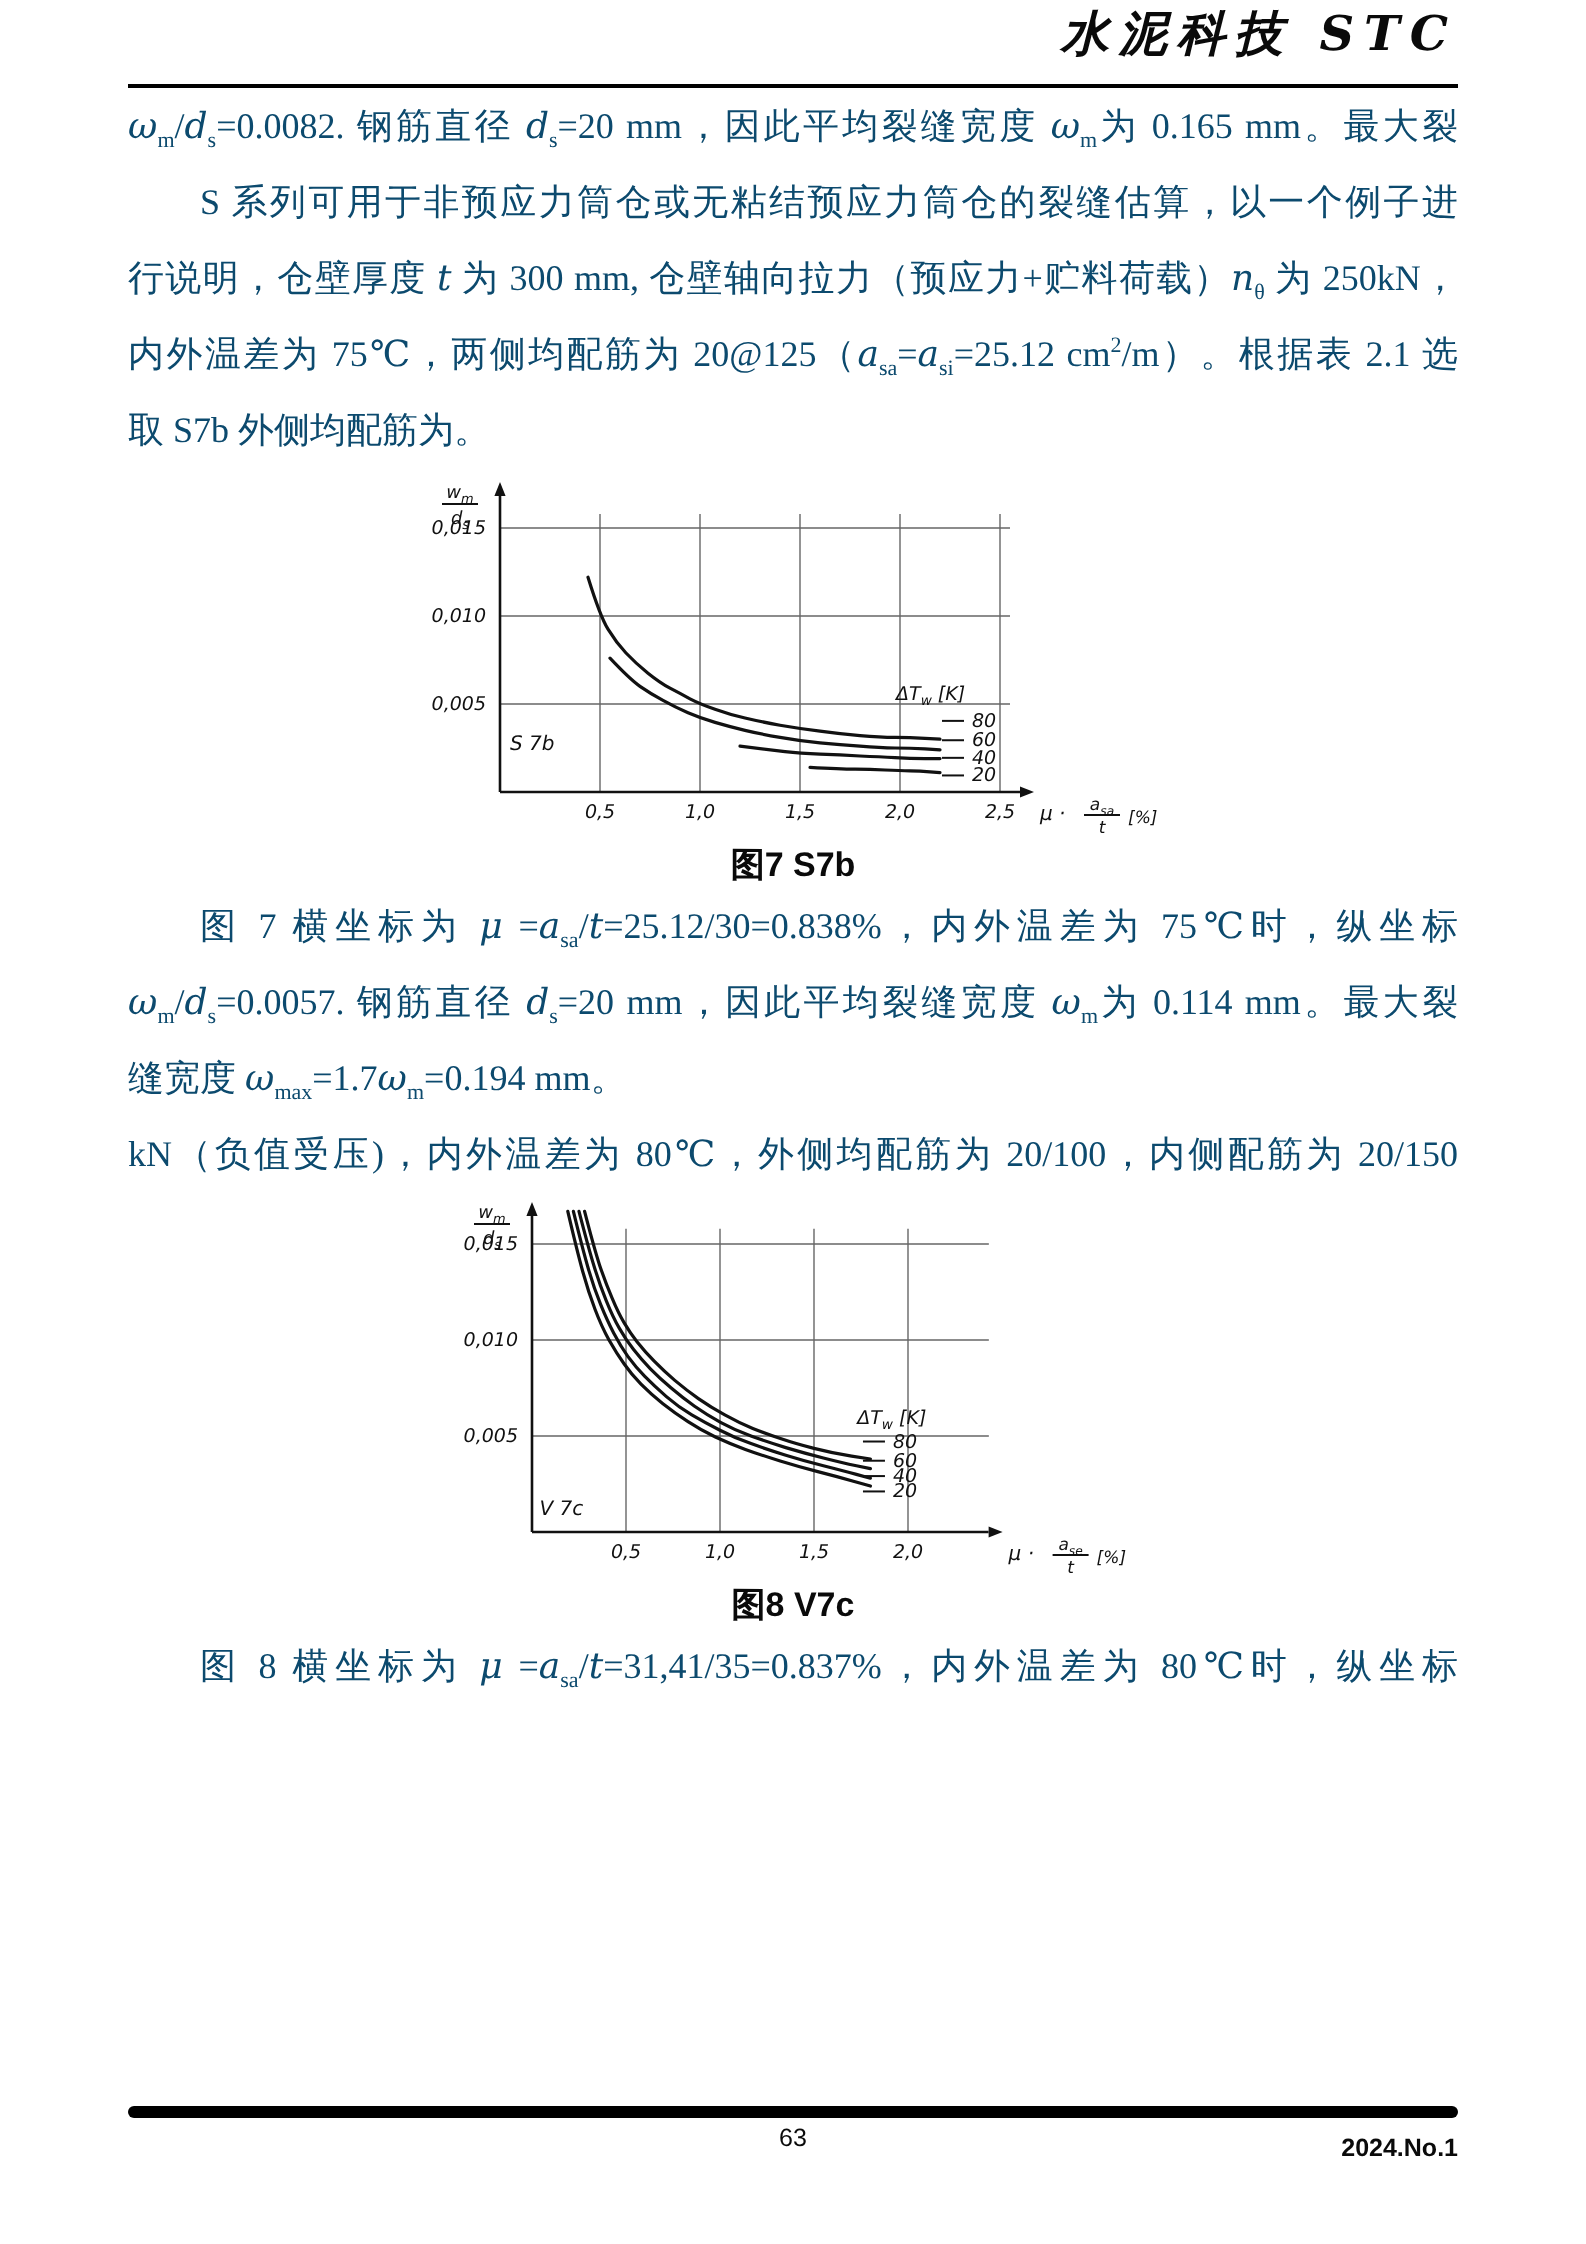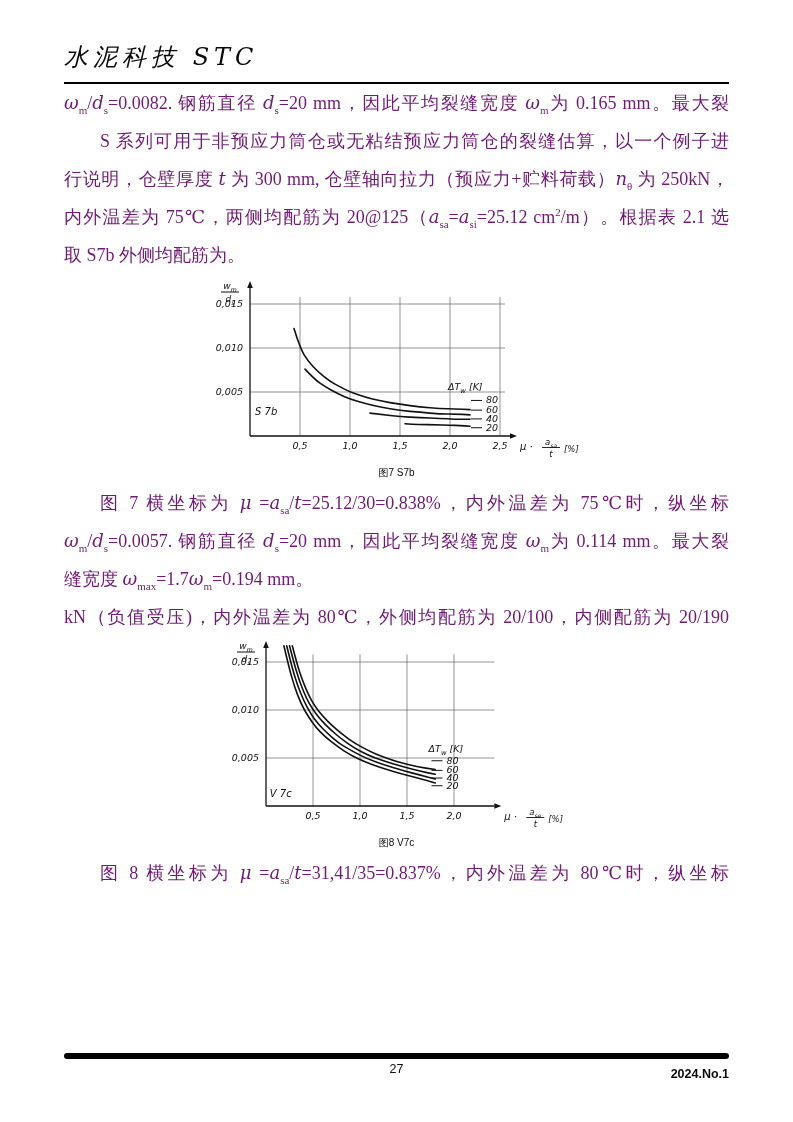--- a/index.html
+++ b/index.html
@@ -1,36 +1,36 @@
 <!DOCTYPE html>
 <html><head>
 <meta charset="utf-8">
 <style>
   html,body{margin:0;padding:0;background:#e8e8e8;}
   .page{position:relative;width:793px;height:1122px;margin:0 auto;background:#ffffff;
         font-family:"Liberation Serif","DejaVu Serif",serif;color:#111;overflow:hidden;}
   .content{position:absolute;left:64px;right:64px;top:0;}
-  .header-title{margin-top:40px;text-align:left;font-size:24px;line-height:34px;
-        font-weight:normal;font-style:italic;letter-spacing:5px;
+  .header-title{text-align:right;font-size:24px;line-height:34px;
+        font-weight:bold;font-style:italic;letter-spacing:5px;
         font-family:"DejaVu Serif",serif;color:#0a0a0a;}
   .header-rule{border-bottom:2.5px solid #000;margin-top:8px;}
   .body-text{margin-top:0;}
-  .line{height:38px;line-height:38px;font-size:18px;color:#701a75;
+  .line{height:38px;line-height:38px;font-size:18px;color:#0c4a6e;
         text-align:justify;text-align-last:justify;}
   .line.short{text-align-last:left;}
   .line.indent{text-indent:36px;}
   .line sub{font-size:11px;line-height:0;}
   .line sup{font-size:11px;line-height:0;}
   .line i{font-family:"DejaVu Serif",serif;}
   .figure{text-align:center;}
   .figure.fig1{margin-top:4px;}
   .figure.fig2{margin-top:2px;}
   .figure svg{display:inline-block;vertical-align:top;}
-  .caption{font-family:"Liberation Sans","DejaVu Sans",sans-serif;font-weight:normal;
-        font-size:10px;line-height:22px;color:#0a0a0a;}
+  .caption{font-family:"Liberation Sans","DejaVu Sans",sans-serif;font-weight:bold;
+        font-size:17px;line-height:22px;color:#0a0a0a;}
   .footer-bar{position:absolute;left:64px;right:64px;top:1053px;height:6px;
         background:#000;border-radius:3px;}
   .footer-row{position:absolute;left:64px;right:64px;top:1062px;height:20px;
         font-family:"Liberation Sans","DejaVu Sans",sans-serif;font-size:12.5px;color:#0a0a0a;}
   .page-number{position:absolute;left:0;right:0;text-align:center;}
   .issue{position:absolute;right:0;top:5px;font-weight:bold;}
 </style>
 </head>
 <body>
 
@@ -93,21 +93,21 @@
           <text x="240" y="112.24000000000001" fill="#111" font-size="9.5" font-family="&quot;DejaVu Sans&quot;,sans-serif" text-anchor="start" font-style="italic"><tspan>ΔT</tspan><tspan font-size="6.84" dy="2.5">w</tspan><tspan dy="-2.5"> [K]</tspan></text>
           <text x="47" y="136.88" fill="#111" font-size="10" font-family="&quot;DejaVu Sans&quot;,sans-serif" text-anchor="start" font-style="italic"><tspan>S 7b</tspan></text>
         </svg>
       <div class="caption">图7 S7b</div>
     </div>
 
     <div class="body-text" id="body-text-mid">
         <div class="line indent">图 7 横坐标为 <i>μ</i> =<i>a</i><sub>sa</sub>/<i>t</i>=25.12/30=0.838%，内外温差为 75℃时，纵坐标</div>
         <div class="line"><i>ω</i><sub>m</sub>/<i>d</i><sub>s</sub>=0.0057.  钢筋直径 <i>d</i><sub>s</sub>=20 mm，因此平均裂缝宽度 <i>ω</i><sub>m</sub>为 0.114 mm。最大裂</div>
         <div class="line short">缝宽度 <i>ω</i><sub>max</sub>=1.7<i>ω</i><sub>m</sub>=0.194 mm。</div>
-        <div class="line">kN（负值受压)，内外温差为 80℃，外侧均配筋为 20/100，内侧配筋为  20/190</div>
+        <div class="line">kN（负值受压)，内外温差为 80℃，外侧均配筋为 20/100，内侧配筋为  20/150</div>
       </div>
 
     <div class="figure fig2">
       <svg width="350" height="194" viewBox="0 0 350 194">
           <line x1="44" y1="120" x2="272.42" y2="120" stroke="#666" stroke-width="0.7"></line>
           <line x1="44" y1="72" x2="272.42" y2="72" stroke="#666" stroke-width="0.7"></line>
           <line x1="44" y1="24" x2="272.42" y2="24" stroke="#666" stroke-width="0.7"></line>
           <line x1="91" y1="168" x2="91" y2="16.319999999999993" stroke="#666" stroke-width="0.7"></line>
           <line x1="138" y1="168" x2="138" y2="16.319999999999993" stroke="#666" stroke-width="0.7"></line>
           <line x1="185" y1="168" x2="185" y2="16.319999999999993" stroke="#666" stroke-width="0.7"></line>
@@ -149,16 +149,16 @@
       <div class="caption">图8 V7c</div>
     </div>
 
     <div class="body-text" id="body-text-bottom">
         <div class="line indent">图 8 横坐标为 <i>μ</i> =<i>a</i><sub>sa</sub>/<i>t</i>=31,41/35=0.837%，内外温差为 80℃时，纵坐标</div>
       </div>
   </div>
 
   <div class="footer-bar"></div>
   <div class="footer-row">
-    <span class="page-number">27</span>
+    <span class="page-number">63</span>
     <span class="issue">2024.No.1</span>
   </div>
 </div>
 
 </body></html>

